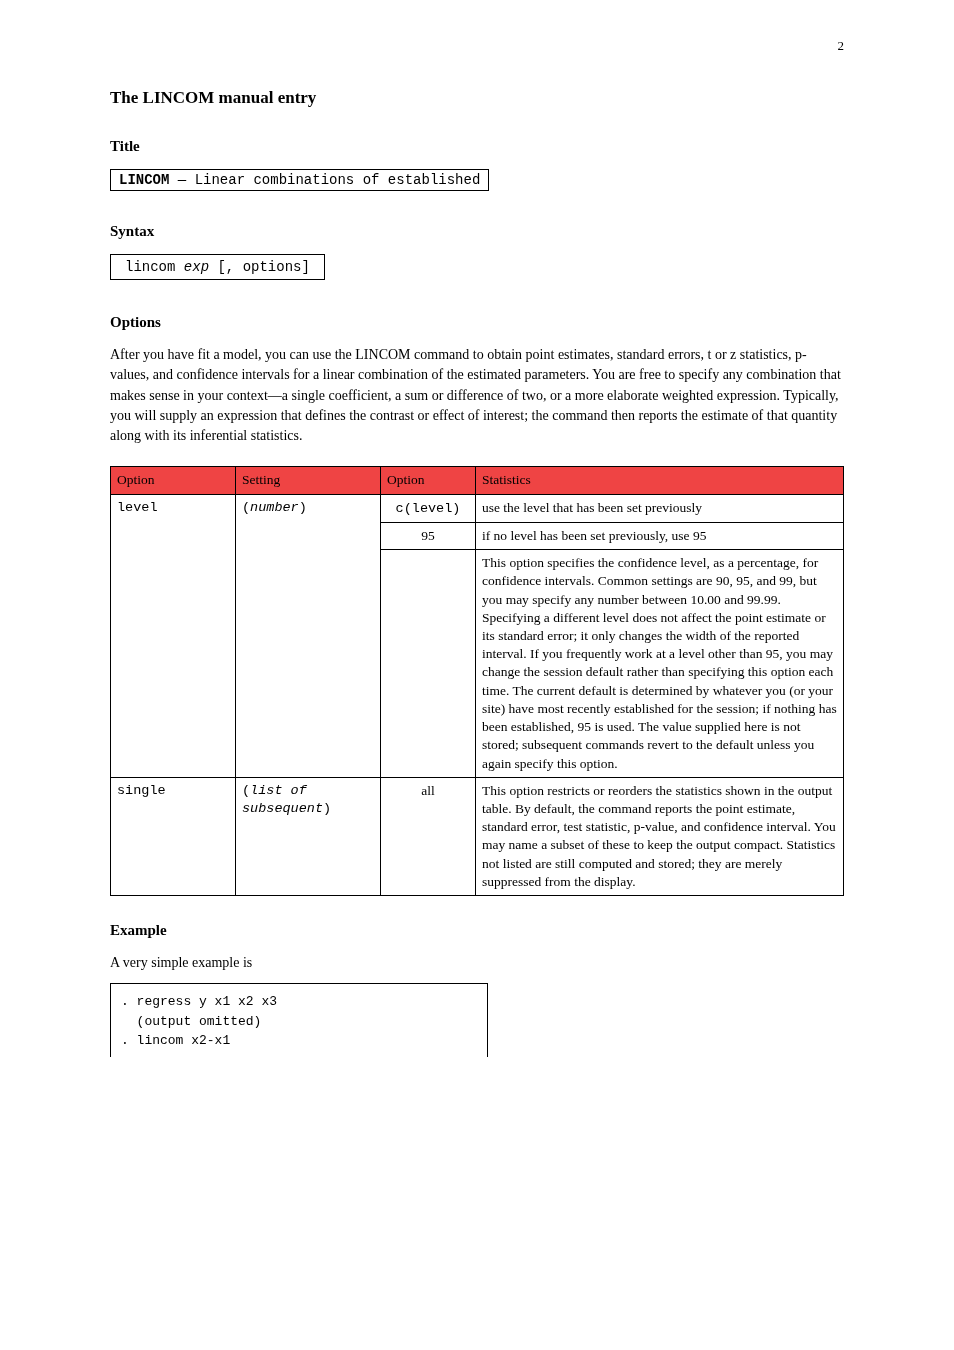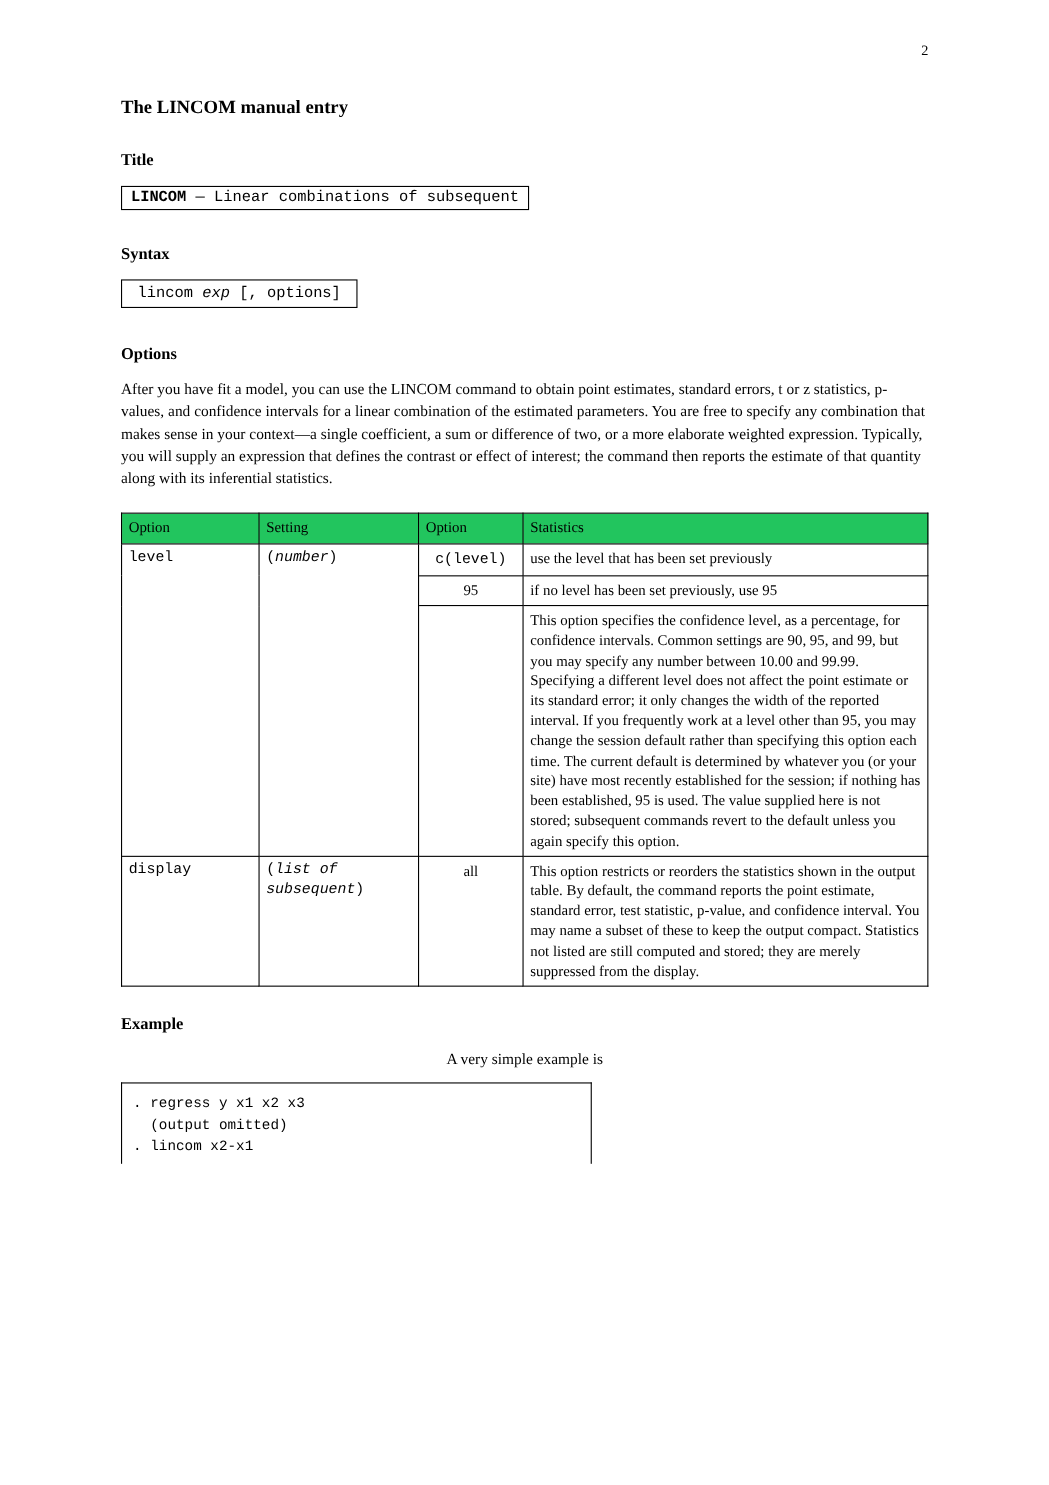--- a/index.html
+++ b/index.html
@@ -50,33 +50,33 @@
   table.opt-table td {
     border: 1px solid #000;
     padding: 4px 6px;
     vertical-align: top;
     font-size: 13.5px;
     line-height: 1.35;
     text-align: left;
     font-weight: normal;
   }
   table.opt-table th {
-    background: #22c55e;
+    background: #ef4444;
   }
   .col-option  { width: 125px; }
   .col-setting { width: 145px; }
   .col-default { width: 95px; }
   .col-descr   { }
   .mono { font-family: Liberation Mono, monospace; }
   .italic { font-style: italic; }
   .center-td { text-align: center !important; }
   .example-code {
     border: 1px solid #000;
     border-bottom: none;
-    width: 428px;
+    width: 378px;
     padding: 8px 10px 6px 10px;
     font-family: "Courier New", Courier, monospace;
     font-size: 13px;
     line-height: 1.5;
     white-space: pre;
   }
   .page-number {
     position: absolute;
     top: 38px;
     right: 110px;
@@ -89,21 +89,21 @@
 
 
 
 <div class="page-number">2</div>
 
 <div class="heading1">The LINCOM manual entry</div>
 
 <div class="heading2">Title</div>
 
 <div class="syntax-box">
-  <span style="font-weight:bold;">LINCOM</span><span> — </span><span>Linear combinations of subsequent</span>
+  <span style="font-weight:bold;">LINCOM</span><span> — </span><span>Linear combinations of established</span>
 </div>
 
 <div class="heading2">Syntax</div>
 
 <div class="syntax-box" style="padding:4px 14px; margin-bottom:34px;">
   <span>lincom</span>
   <span class="italic">exp</span>
   <span>[, options]</span>
 </div>
 
@@ -139,29 +139,29 @@
       <td class="center-td">95</td>
       <td>if no level has been set previously, use 95</td>
     </tr>
 
     <tr>
       <td></td>
       <td>This option specifies the confidence level, as a percentage, for confidence intervals. Common settings are 90, 95, and 99, but you may specify any number between 10.00 and 99.99. Specifying a different level does not affect the point estimate or its standard error; it only changes the width of the reported interval. If you frequently work at a level other than 95, you may change the session default rather than specifying this option each time. The current default is determined by whatever you (or your site) have most recently established for the session; if nothing has been established, 95 is used. The value supplied here is not stored; subsequent commands revert to the default unless you again specify this option.</td>
     </tr>
 
     <tr>
-      <td class="mono">display</td>
+      <td class="mono">single</td>
       <td class="mono">(<span class="italic">list of subsequent</span>)</td>
       <td class="center-td">all</td>
       <td>This option restricts or reorders the statistics shown in the output table. By default, the command reports the point estimate, standard error, test statistic, p-value, and confidence interval. You may name a subset of these to keep the output compact. Statistics not listed are still computed and stored; they are merely suppressed from the display.</td>
     </tr>
   </tbody>
 </table>
 
 <div class="heading2">Example</div>
 
-<div class="paragraph" style="margin-bottom:10px;text-align:center;">A very simple example is</div>
+<div class="paragraph" style="margin-bottom:10px;">A very simple example is</div>
 
 <div class="example-code">. regress y x1 x2 x3
   (output omitted)
 . lincom x2-x1</div>
 
 </div>
 
 </body></html>

